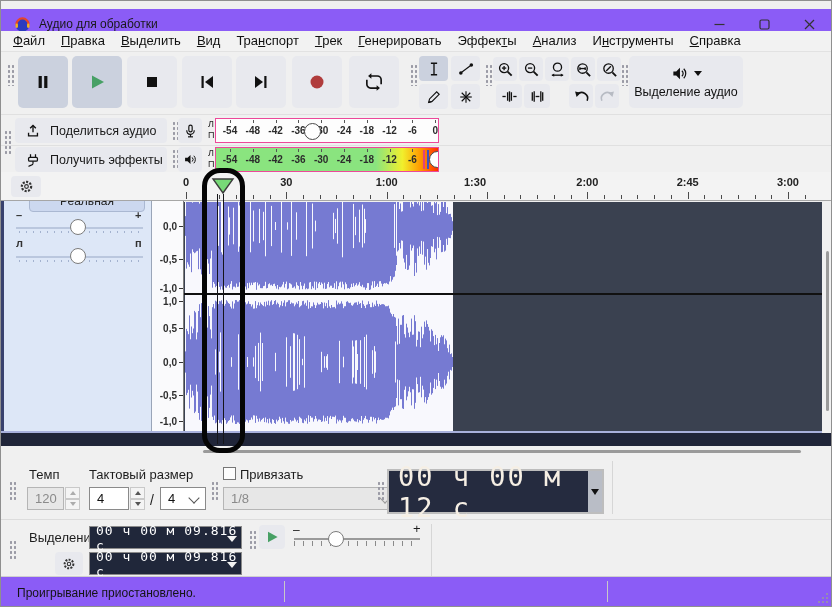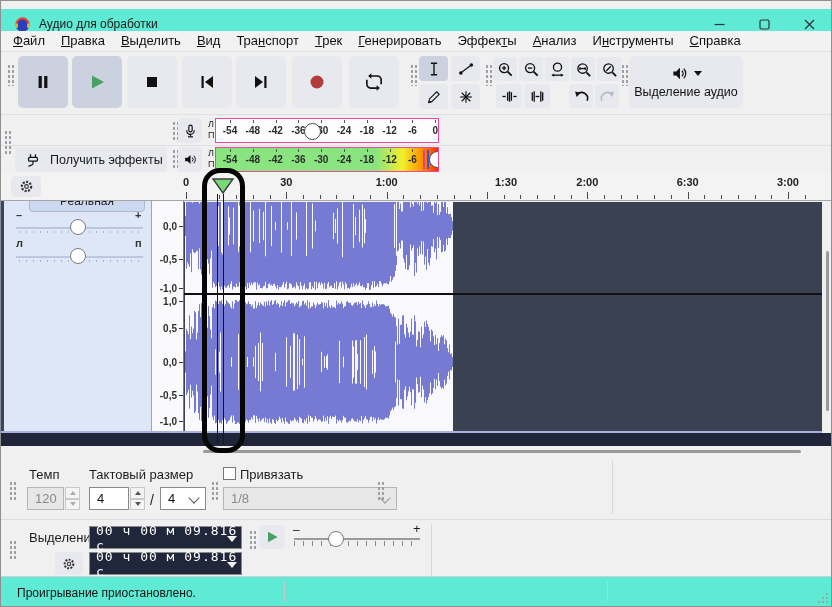--- a/index.html
+++ b/index.html
@@ -2,21 +2,21 @@
 <html><head>
 <meta charset="utf-8">
 <style>
   html,body{margin:0;padding:0;background:#cfcfcf;}
   .app{position:relative;width:832px;height:607px;background:#f0f0f0;
        font-family:"Liberation Sans",sans-serif;color:#1a1a1a;
        border:1px solid #8f8f8f;box-sizing:border-box;overflow:hidden;}
   .abs{position:absolute;}
   svg{display:block;}
   
-  .titlebar{position:absolute;left:0;top:8px;right:0;height:30px;background:#5eead4;}
+  .titlebar{position:absolute;left:0;top:8px;right:0;height:30px;background:#8b5cf6;}
   .title-text{position:absolute;left:38px;top:8px;font-size:12px;color:#191919;}
   .winbtn{position:absolute;top:0;width:45px;height:30px;display:flex;align-items:center;justify-content:center;}
   
   .menubar{position:absolute;left:0;top:30px;right:0;height:20px;background:#f2f2f2;border-bottom:1px solid #e2e2e2;padding-left:4px;white-space:nowrap;}
   .menu-item{display:inline-block;padding:2px 8px;font-size:13px;color:#111;}
   .menu-item u{text-decoration:underline;}
   
   .tbtn{position:absolute;background:#e8e9ee;border-radius:5px;display:flex;align-items:center;justify-content:center;cursor:default;}
   .tbtn.pressed{background:#cbd1de;}
   .tbtn.small{border-radius:4px;}
@@ -52,21 +52,21 @@
   .chev{width:7px;height:7px;border-right:1.5px solid #555;border-bottom:1.5px solid #555;transform:rotate(45deg);margin-top:-4px;}
   .timefield{position:absolute;background:#20273a;border:1px solid #8a8a8a;box-sizing:border-box;color:#fff;
              font-family:"DejaVu Sans Mono",monospace;font-size:13px;letter-spacing:1px;display:flex;align-items:center;padding-left:6px;}
   .tf-arr{position:absolute;right:4px;top:50%;margin-top:-2px;width:0;height:0;border-left:5px solid transparent;border-right:5px solid transparent;border-top:6px solid #f2f2f2;}
   .timedisplay{position:absolute;background:#252b3f;border:2px solid #bdbdbd;box-sizing:border-box;color:#f6efe4;
                font-family:"DejaVu Sans Mono",monospace;font-size:27px;letter-spacing:2px;display:flex;align-items:center;padding-left:9px;}
   .td-zone{position:absolute;right:0;top:0;bottom:0;width:14px;background:#b9bdc6;display:flex;align-items:center;justify-content:center;}
   .td-arr{width:0;height:0;border-left:4.5px solid transparent;border-right:4.5px solid transparent;border-top:6px solid #111;}
   .checkbox{position:absolute;width:13px;height:13px;background:#fdfdfd;border:1px solid #767676;box-sizing:border-box;}
   
-  .statusbar{position:absolute;left:0;right:0;bottom:0;height:30px;background:#5eead4;border-top:1px solid #cfcfcf;box-sizing:border-box;}
+  .statusbar{position:absolute;left:0;right:0;bottom:0;height:30px;background:#8b5cf6;border-top:1px solid #cfcfcf;box-sizing:border-box;}
   .status-text{position:absolute;top:9px;font-size:12px;color:#141414;white-space:nowrap;}
   .sdiv{position:absolute;top:4px;bottom:4px;width:1px;background:#c8c8c8;}
   
   .annotation{position:absolute;border:5px solid #050505;border-radius:18px;box-sizing:border-box;}
   .sticks{position:absolute;height:5px;background-image:linear-gradient(90deg,#8a8a8a 1px,transparent 1px);background-size:9px 5px;}
 </style>
 </head>
 <body>
 
 <div class="app">
@@ -260,20 +260,28 @@
         <span style="width:0;height:0;border-left:4px solid transparent;border-right:4px solid transparent;border-top:5px solid #111;"></span>
       </div>
       <span style="font-size:12.5px;color:#111;">Выделение аудио</span>
     </div>
   </div>
 
   <div class="hsep" style="top:113px;"></div>
 
   <div class="grip" style="left:3px;top:129px;height:26px;"></div>
 
+  <div class="tbtn small" style="left:14px;top:117px;width:152px;height:25px;justify-content:flex-start;padding-left:10px;box-sizing:border-box;gap:9px;">
+    <svg width="16" height="16" viewBox="0 0 18 18" fill="none" stroke="#111" stroke-width="1.5">
+        <path d="M4,11 V14.5 H14 V11"></path>
+        <line x1="9" y1="3" x2="9" y2="10.5"></line>
+        <polyline points="5.8,6 9,2.8 12.2,6"></polyline>
+      </svg>
+    <span style="font-size:12.5px;">Поделиться аудио</span>
+  </div>
   <div class="tbtn small" style="left:14px;top:146px;width:152px;height:25px;justify-content:flex-start;padding-left:10px;box-sizing:border-box;gap:9px;">
     <svg width="16" height="16" viewBox="0 0 18 18" fill="none" stroke="#111" stroke-width="1.4">
         <line x1="6.2" y1="2.5" x2="6.2" y2="6"></line>
         <line x1="11.8" y1="2.5" x2="11.8" y2="6"></line>
         <rect x="4" y="6" width="10" height="4.4" rx="1.4"></rect>
         <line x1="9" y1="10.4" x2="9" y2="13"></line>
         <path d="M9,13 C9,15.6 4.8,14.4 4,16.4"></path>
       </svg>
     <span style="font-size:12.5px;">Получить эффекты</span>
   </div>
@@ -397,23 +405,23 @@
         <div class="tick" style="left: 703.382px;"></div>
         <div class="tick" style="left: 720.104px;"></div>
         <div class="tick" style="left: 736.826px;"></div>
         <div class="tick" style="left: 753.548px;"></div>
         <div class="tick" style="left: 770.27px;"></div>
         <div class="tick major" style="left: 786.992px;"></div>
         <div class="tick" style="left: 803.714px;"></div>
         <span class="tlabel" style="left: 185px;">0</span>
         <span class="tlabel" style="left: 285.332px;">30</span>
         <span class="tlabel" style="left: 385.664px;">1:00</span>
-        <span class="tlabel" style="left: 505px;">1:30</span>
+        <span class="tlabel" style="left: 474px;">1:30</span>
         <span class="tlabel" style="left: 586.328px;">2:00</span>
-        <span class="tlabel" style="left: 686.66px;">6:30</span>
+        <span class="tlabel" style="left: 686.66px;">2:45</span>
         <span class="tlabel" style="left: 786.992px;">3:00</span>
       </div>
   </div>
 
   <div class="abs" style="left:0;top:200px;width:3px;height:232px;background:#39426e;"></div>
 
   <div class="abs" style="left:3px;top:200px;width:148px;height:232px;background:#dde7f7;border-right:1px solid #9aa5b8;box-sizing:border-box;overflow:hidden;">
     <div class="abs" style="left:25px;top:-11px;width:116px;height:22px;background:#ccd8ef;border:1px solid #aab8d2;border-radius:4px;box-sizing:border-box;text-align:center;font-size:12px;color:#222;line-height:20px;">
       <span>Реальная</span>
     </div>
@@ -507,20 +515,26 @@
       <span class="chev" style="position:absolute;right:7px;top:10px;"></span>
     </div>
     <div class="grip" style="left:210px;top:25px;height:20px;"></div>
     <div class="checkbox" style="left:222px;top:11px;"></div>
     <span class="flabel" style="left:239px;top:11px;">Привязать</span>
     <div class="input disabled" style="left:222px;top:31px;width:174px;height:23px;">
       <span>1/8</span>
       <span class="chev" style="position:absolute;right:7px;top:10px;border-color:#999;"></span>
     </div>
     <div class="grip" style="left:376px;top:25px;height:20px;"></div>
+    <div class="timedisplay" style="left:386px;top:13px;width:217px;height:45px;">
+      <span>00 ч 00 м 12 с</span>
+      <div class="td-zone">
+          <span class="td-arr"></span>
+        </div>
+    </div>
     <div class="vsep" style="left:611px;top:5px;height:53px;"></div>
   </div>
 
   <div class="abs" style="left:0;top:518px;width:832px;height:59px;border-top:1px solid #dcdcdc;box-sizing:border-box;">
     <div class="grip" style="left:8px;top:20px;height:20px;"></div>
     <span class="flabel" style="left:28px;top:10px;">Выделение</span>
     <div class="timefield" style="left:88px;top:6px;width:153px;height:23px;">
       <span>00 ч 00 м 09.816 с</span>
       <span class="tf-arr"></span>
     </div>

